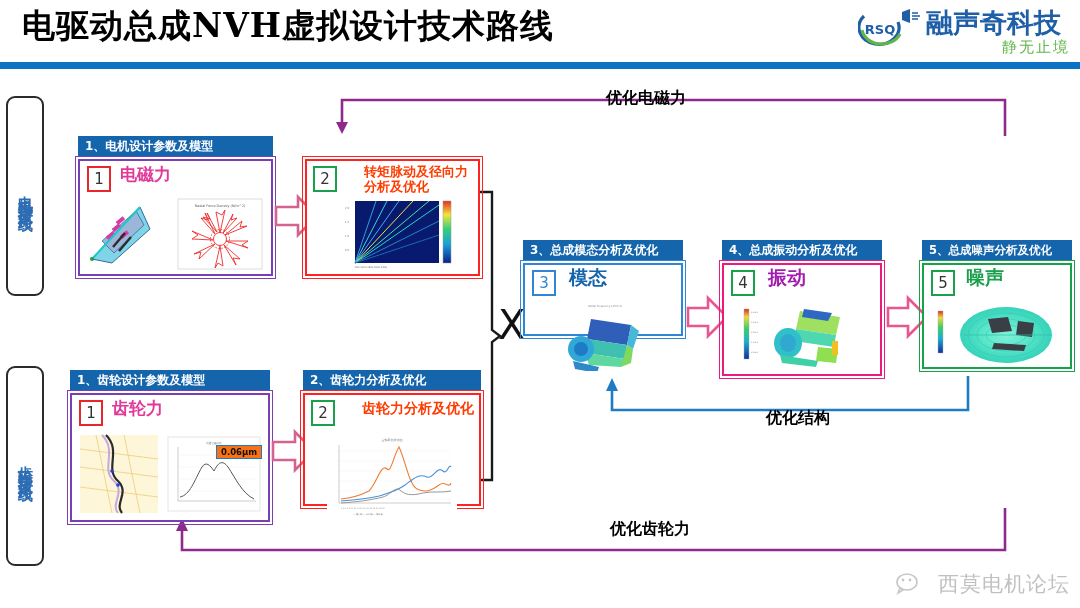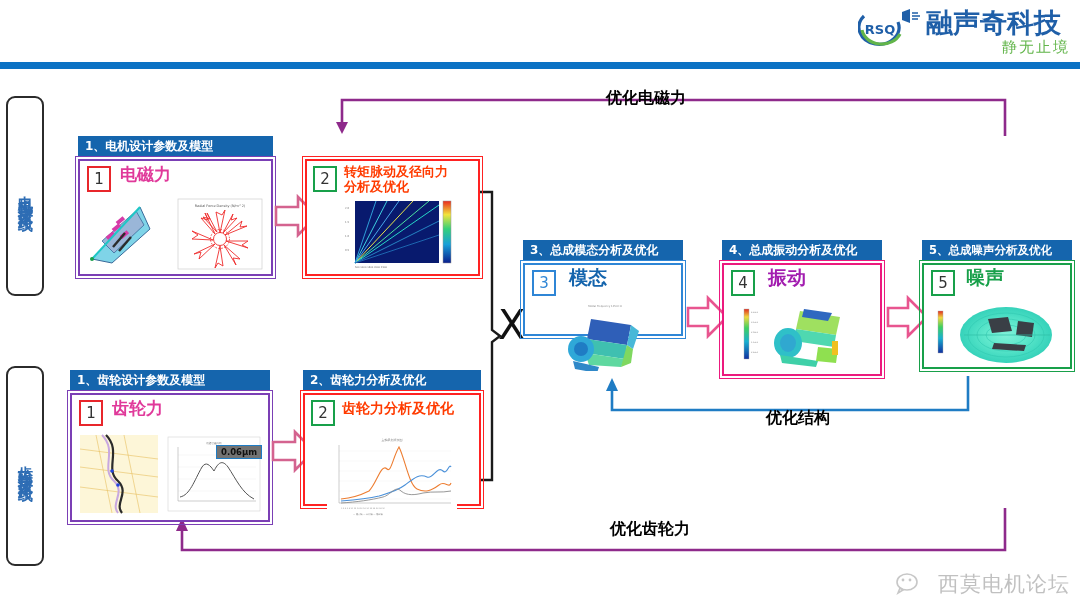--- a/index.html
+++ b/index.html
@@ -67,21 +67,21 @@
     display:flex;align-items:center;justify-content:center;
     font-family:"DejaVu Sans","Liberation Sans",sans-serif;
     font-size:15px;color:#333;background:#fff;
   }
   .ctitle{
     position:absolute;left:40px;top:4px;
     font-family:"DejaVu Serif","Liberation Serif",serif;
     font-weight:bold;font-size:17px;line-height:19px;
     white-space:pre-line;
   }
-  .ctitle.sm{font-size:13px;line-height:15px;}
+  .ctitle.sm{font-size:13px;line-height:15px;margin-left:20px;}
   .thumb{position:absolute;overflow:hidden;}
 
   
   .barrow{position:absolute;}
 
   
   .fbline{position:absolute;}
   .fblabel{
     position:absolute;
     font-family:"DejaVu Serif","Liberation Serif",serif;
@@ -103,20 +103,21 @@
   .wm-text{
     font-family:"DejaVu Sans","Liberation Sans",sans-serif;
     font-size:21px;color:#8e8e8e;letter-spacing:1px;white-space:nowrap;
   }
 </style>
 </head>
 <body>
 
 <div class="stage">
 
+  <div class="hdr-title">电驱动总成NVH虚拟设计技术路线</div>
   <div class="hdr-rule"></div>
 
   <div class="logo">
     <svg class="logo-mark" viewBox="0 0 64 40">
       <path d="M44 4 L52 1 L52 15 L44 12 Z" fill="#1f5fa8"></path>
       <path d="M54 5 h6 M54 8 h8 M54 11 h6" stroke="#1f5fa8" stroke-width="1.6" fill="none"></path>
       <path d="M6 8 A20 17 0 1 0 40 14" stroke="#1f5fa8" stroke-width="3.2" fill="none"></path>
       <path d="M4 22 A20 17 0 0 0 42 26" stroke="#62b54a" stroke-width="3.2" fill="none"></path>
       <text x="22" y="26" text-anchor="middle" font-family="DejaVu Sans, sans-serif" font-size="13" font-weight="bold" fill="#1f5fa8">RSQ</text>
     </svg>
@@ -377,21 +378,21 @@
               <line x1="10" y1="54" x2="88" y2="54"></line>
           </g>
           <path d="M12 60 C22 58, 26 44, 34 30 C38 24, 42 28, 46 34 C50 26, 54 22, 60 30 C68 42, 74 56, 86 62" stroke="#555" stroke-width="1" fill="none"></path>
           <g stroke="#9a9a9a" stroke-width=".5">
             <line x1="10" y1="10" x2="10" y2="64"></line>
               <line x1="10" y1="64" x2="88" y2="64"></line>
           </g>
         </g>
       </svg>
       <div style="position:absolute;left:144px;top:50px;padding:1px 4px;
-                  border:1.6px solid #1f7cc4;background:#737373;
+                  border:1.6px solid #1f7cc4;background:#f97316;
                   font-family:'DejaVu Sans',sans-serif;font-size:8.5px;
                   font-weight:bold;color:#111;">0.06μm</div>
     </div>
   </div>
 
   <svg class="barrow" style="left:271px;top:425px;width:46px;height:52px;">
     <path d="M2 17 L24 17 L24 7 L43 26 L24 45 L24 35 L2 35 Z" fill="#fff" stroke="#d4638f" stroke-width="2.6"></path>
   </svg>
 
   <div class="card" style="left:303px;top:370px;width:178px;height:136px;">

